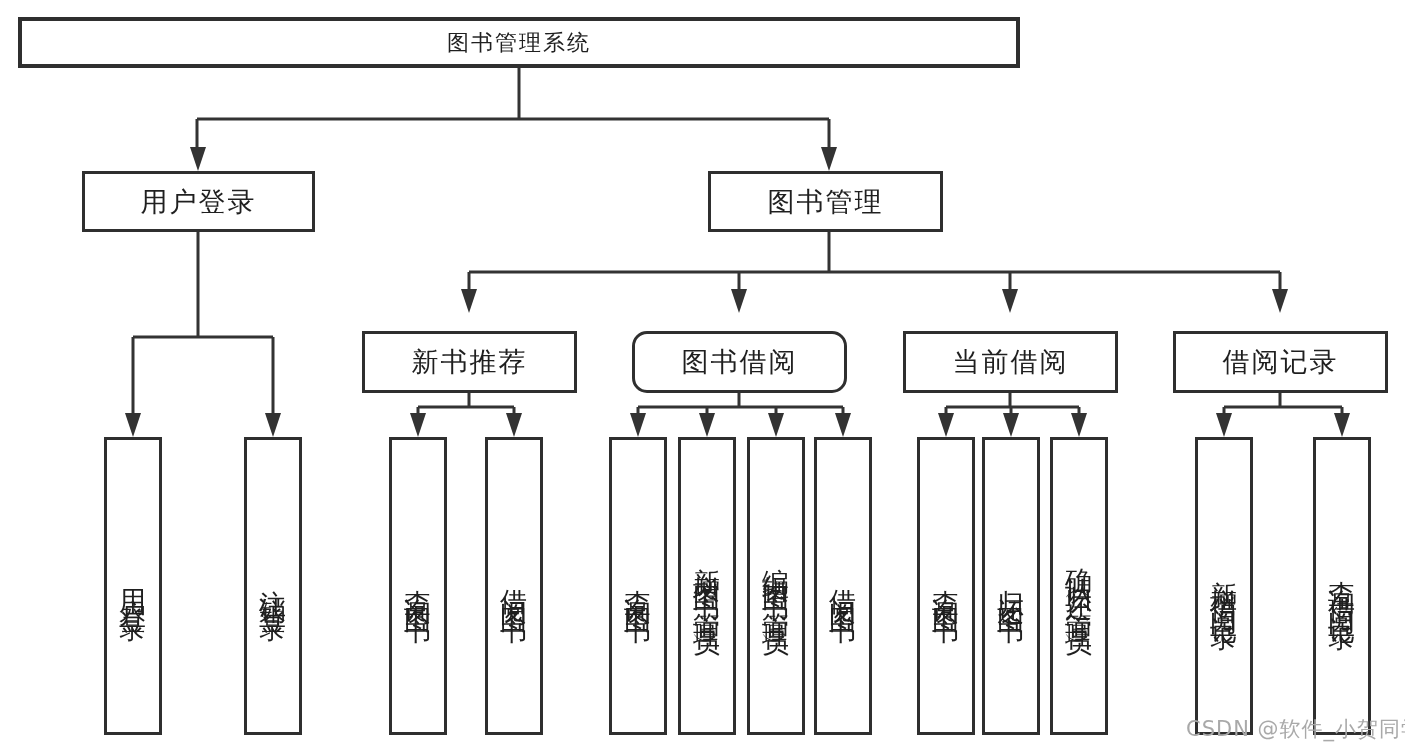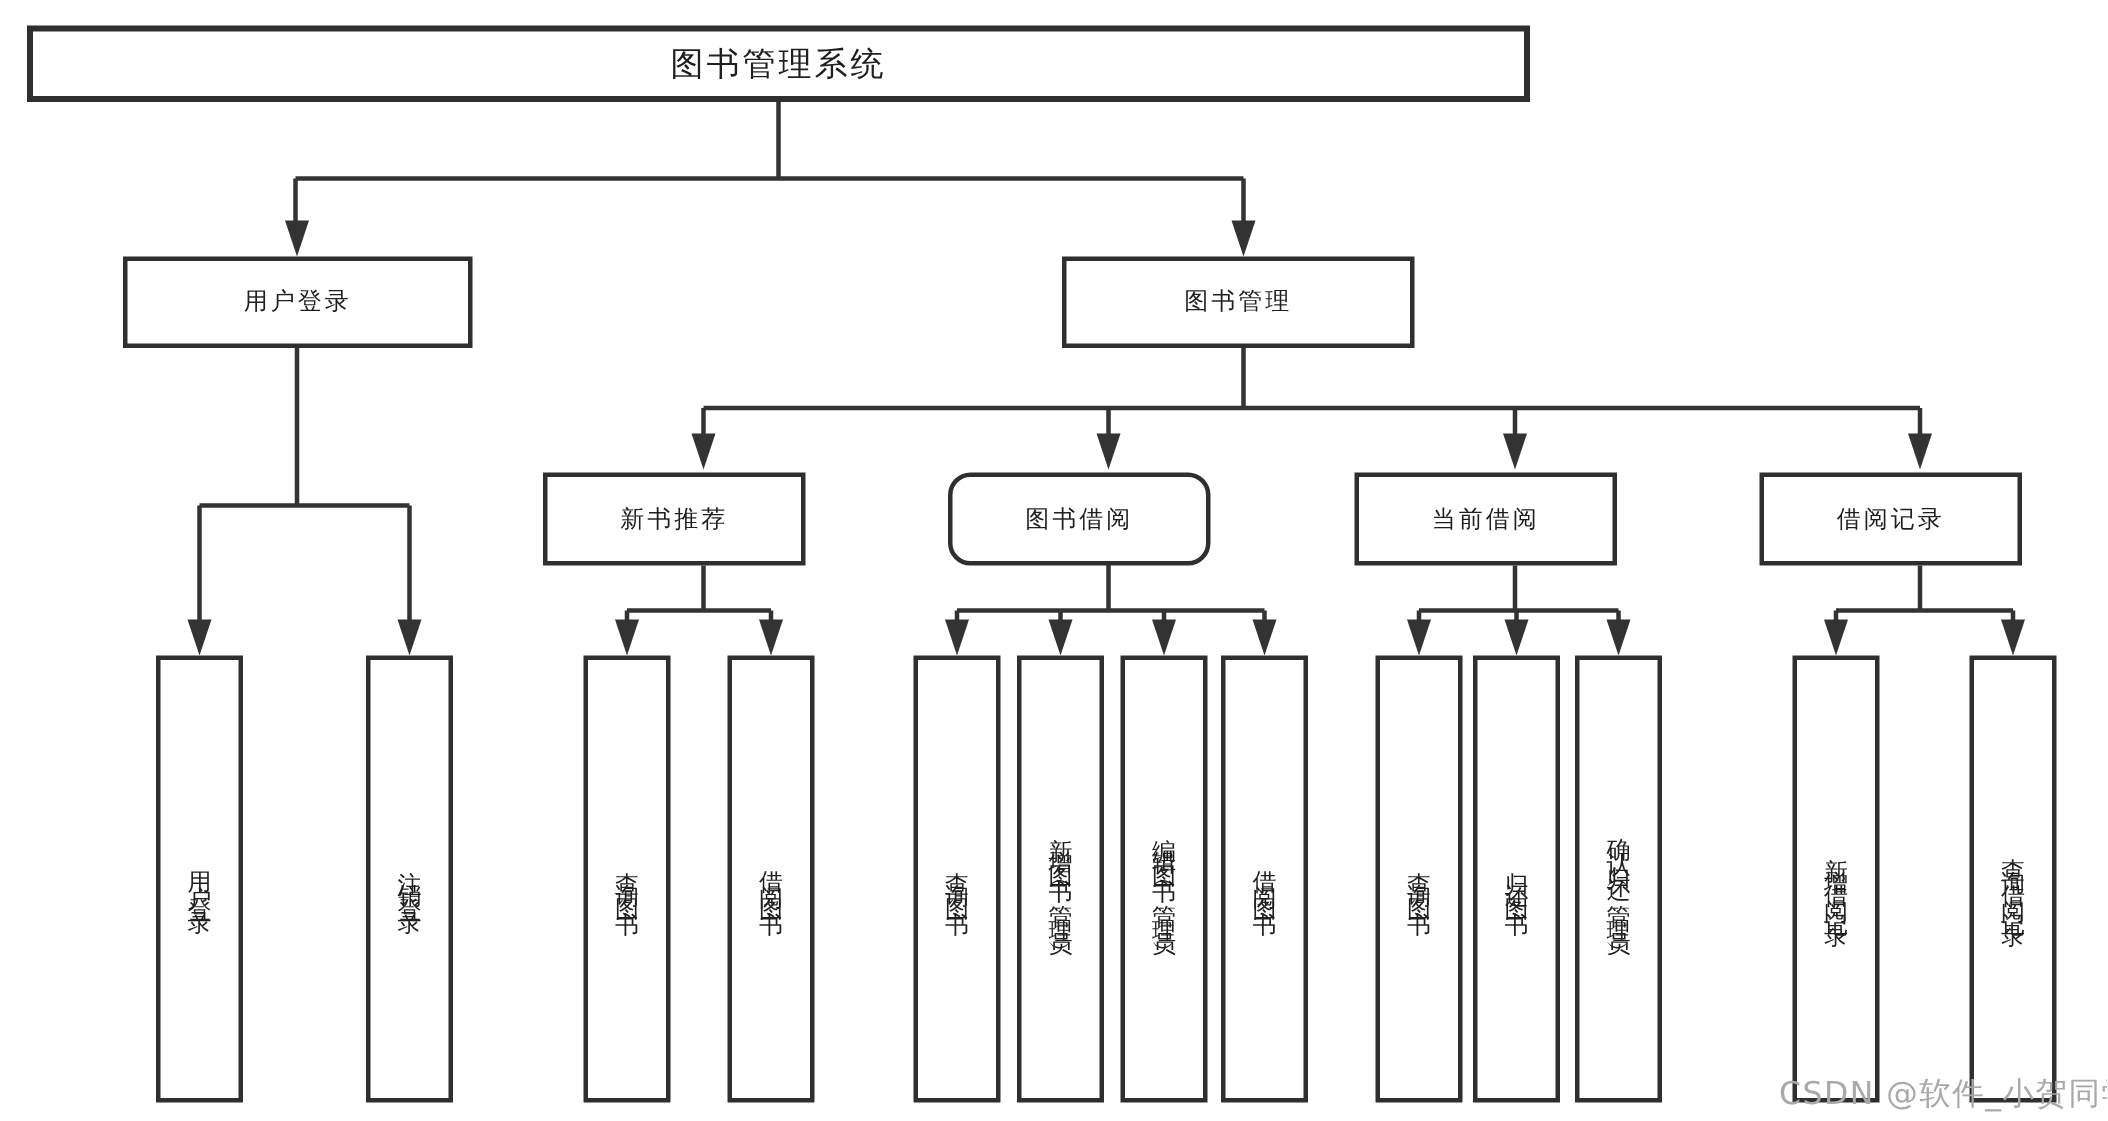--- a/index.html
+++ b/index.html
@@ -22,42 +22,42 @@
   }
   .node {
     position: absolute;
     box-sizing: border-box;
     background: #ffffff;
     border: 3px solid #2f2f2f;
     display: flex;
     align-items: center;
     justify-content: center;
     color: #1f1f1f;
-    font-size: 16px;
+    font-size: 27px;
     letter-spacing: 2px;
     z-index: 1;
   }
   .node.root {
     border-width: 4px;
     font-size: 22px;
   }
   .vlabel {
     writing-mode: vertical-rl;
     text-orientation: mixed;
     letter-spacing: 9px;
     line-height: 1;
     white-space: nowrap;
   }
   
   .n-root   { left: 18px;  top: 17px;  width: 1002px; height: 51px; }
   
   .n-login  { left: 82px;  top: 171px; width: 233px;  height: 61px; }
   .n-mgmt   { left: 708px; top: 171px; width: 235px;  height: 61px; }
   
-  .n-l3     { top: 315px; width: 175px; height: 62px; }
+  .n-l3     { top: 331px; width: 215px; height: 62px; }
   .n-rec    { left: 362px; }
   .n-bor    { left: 632px; border-radius: 15px; }
   .n-cur    { left: 903px; text-align: center; }
   .n-log    { left: 1173px; }
   
   .leaf     { top: 437px; width: 58px; height: 298px; }
   .lf-a1 { left: 104px; }  .lf-a2 { left: 244px; }
   .lf-b1 { left: 389px; }  .lf-b2 { left: 485px; }
   .lf-c1 { left: 609px; }  .lf-c2 { left: 678px; }
   .lf-c3 { left: 747px; }  .lf-c4 { left: 814px; }

